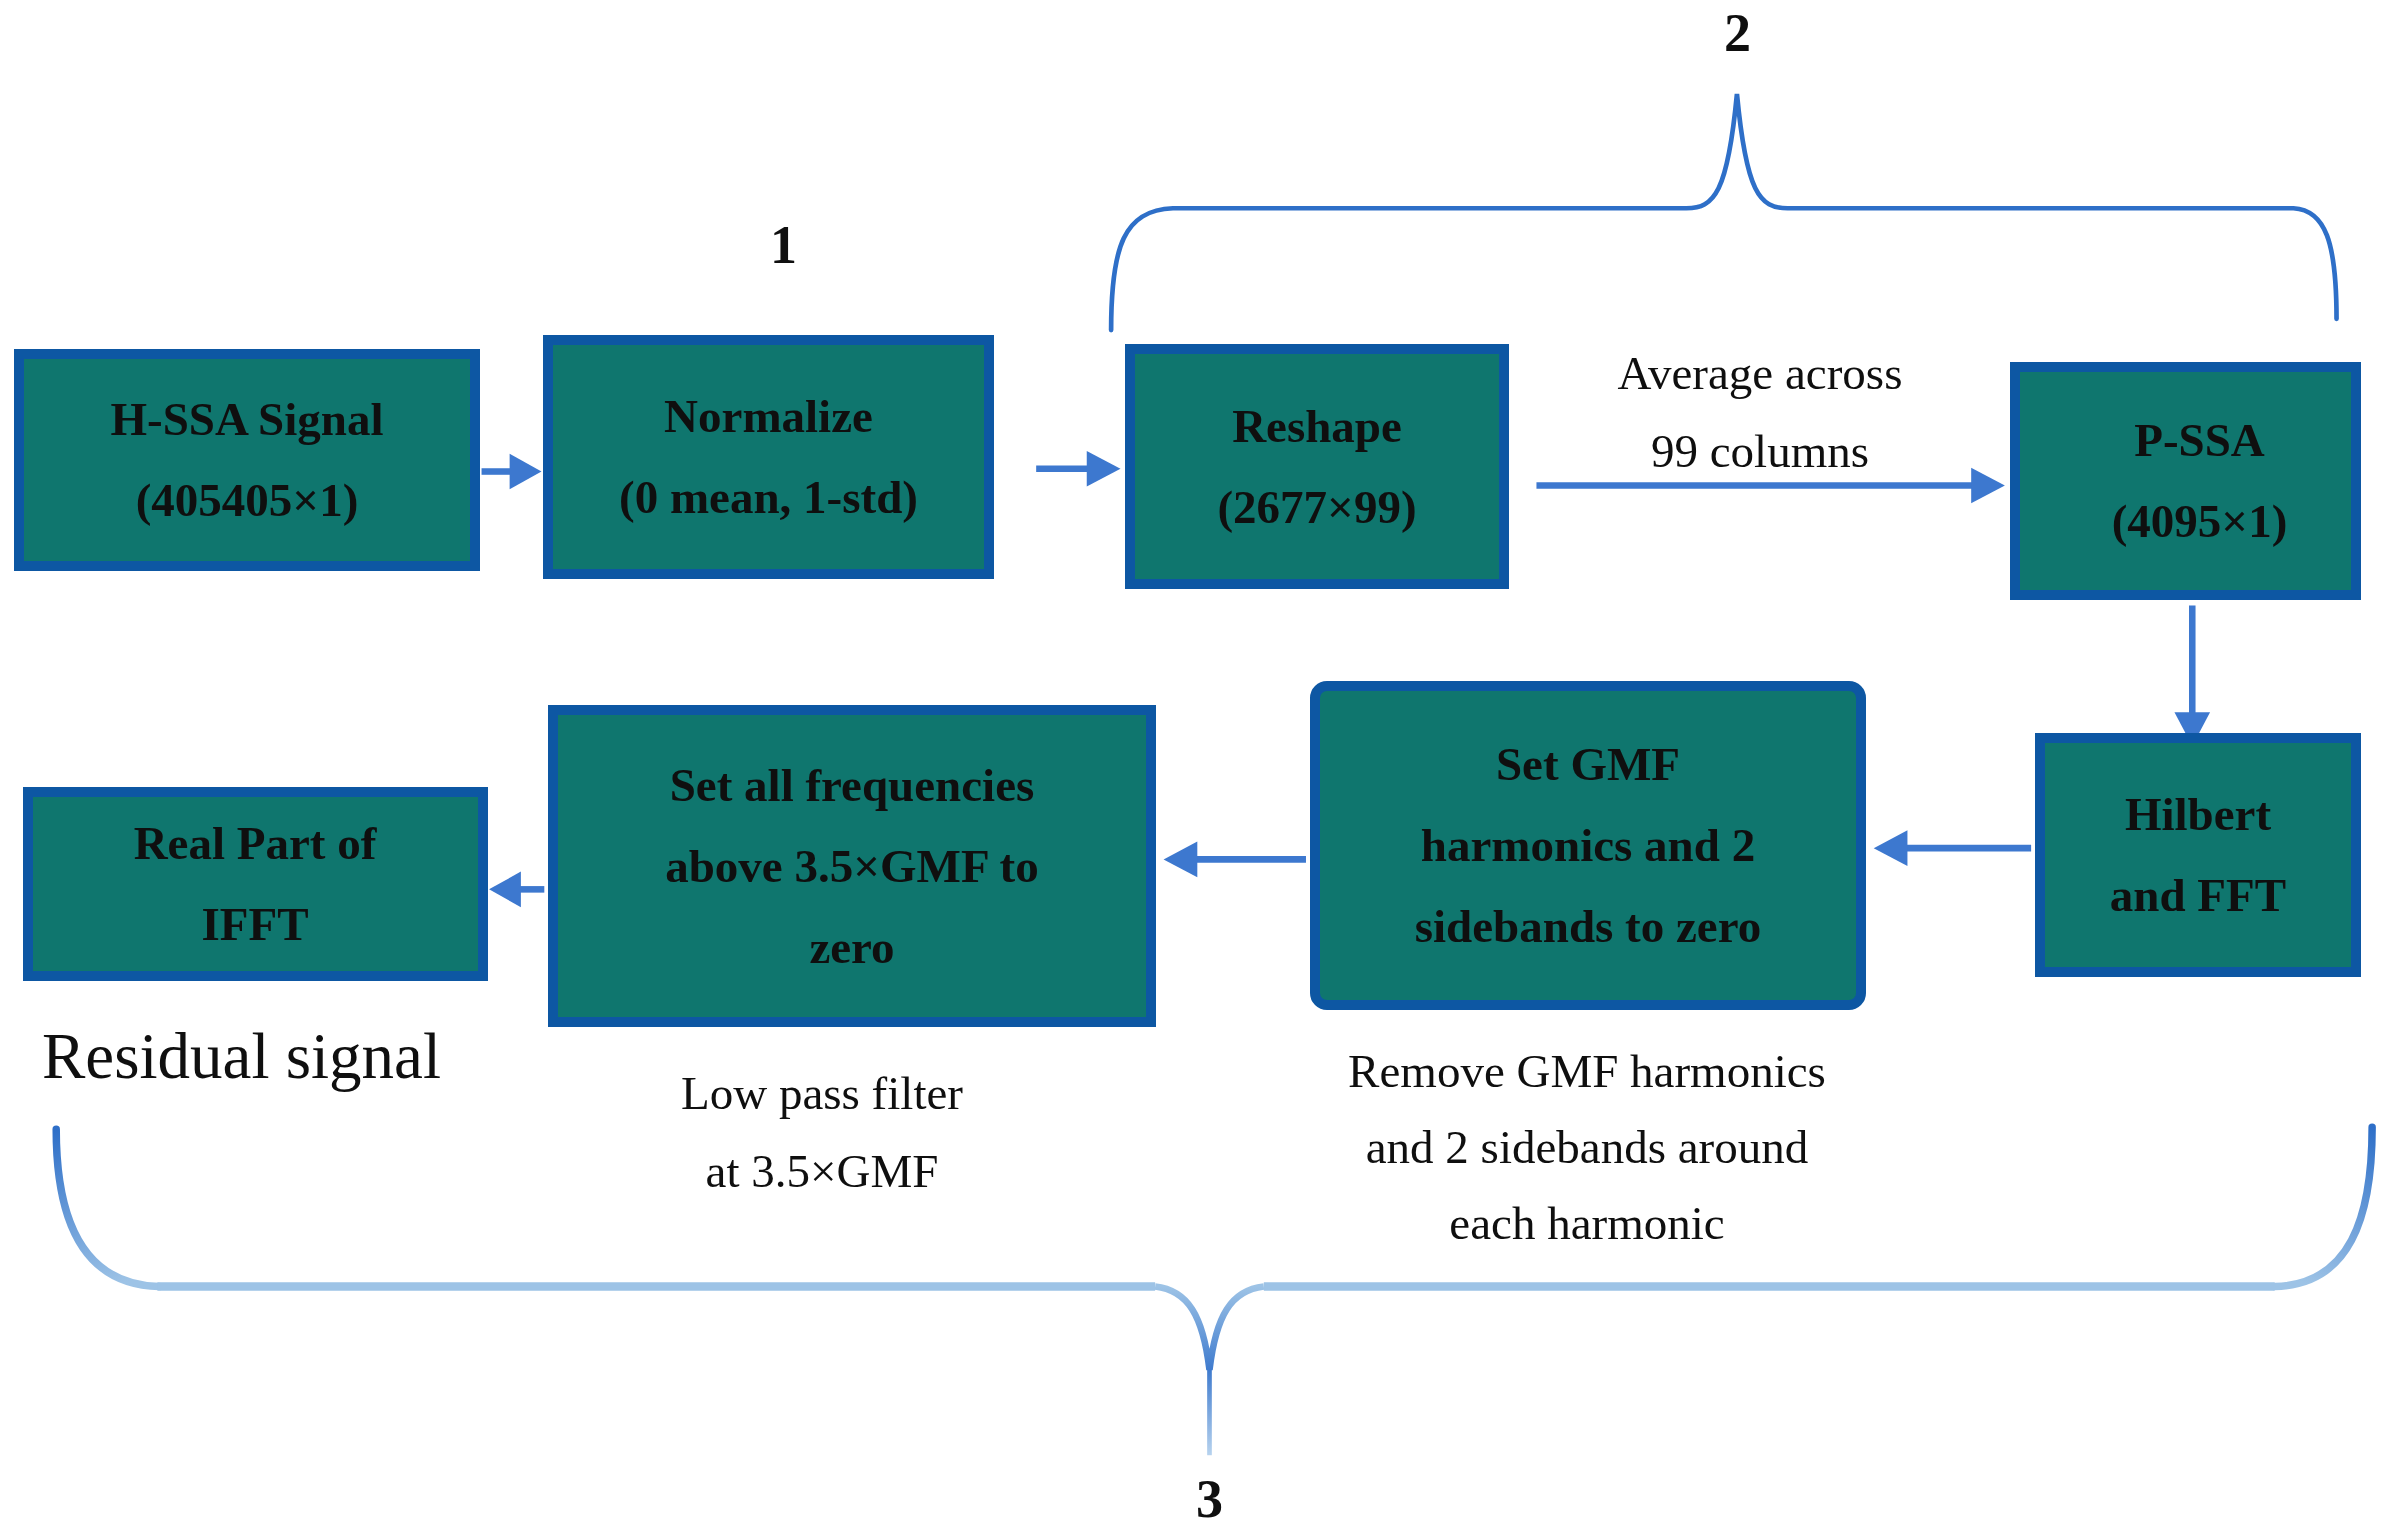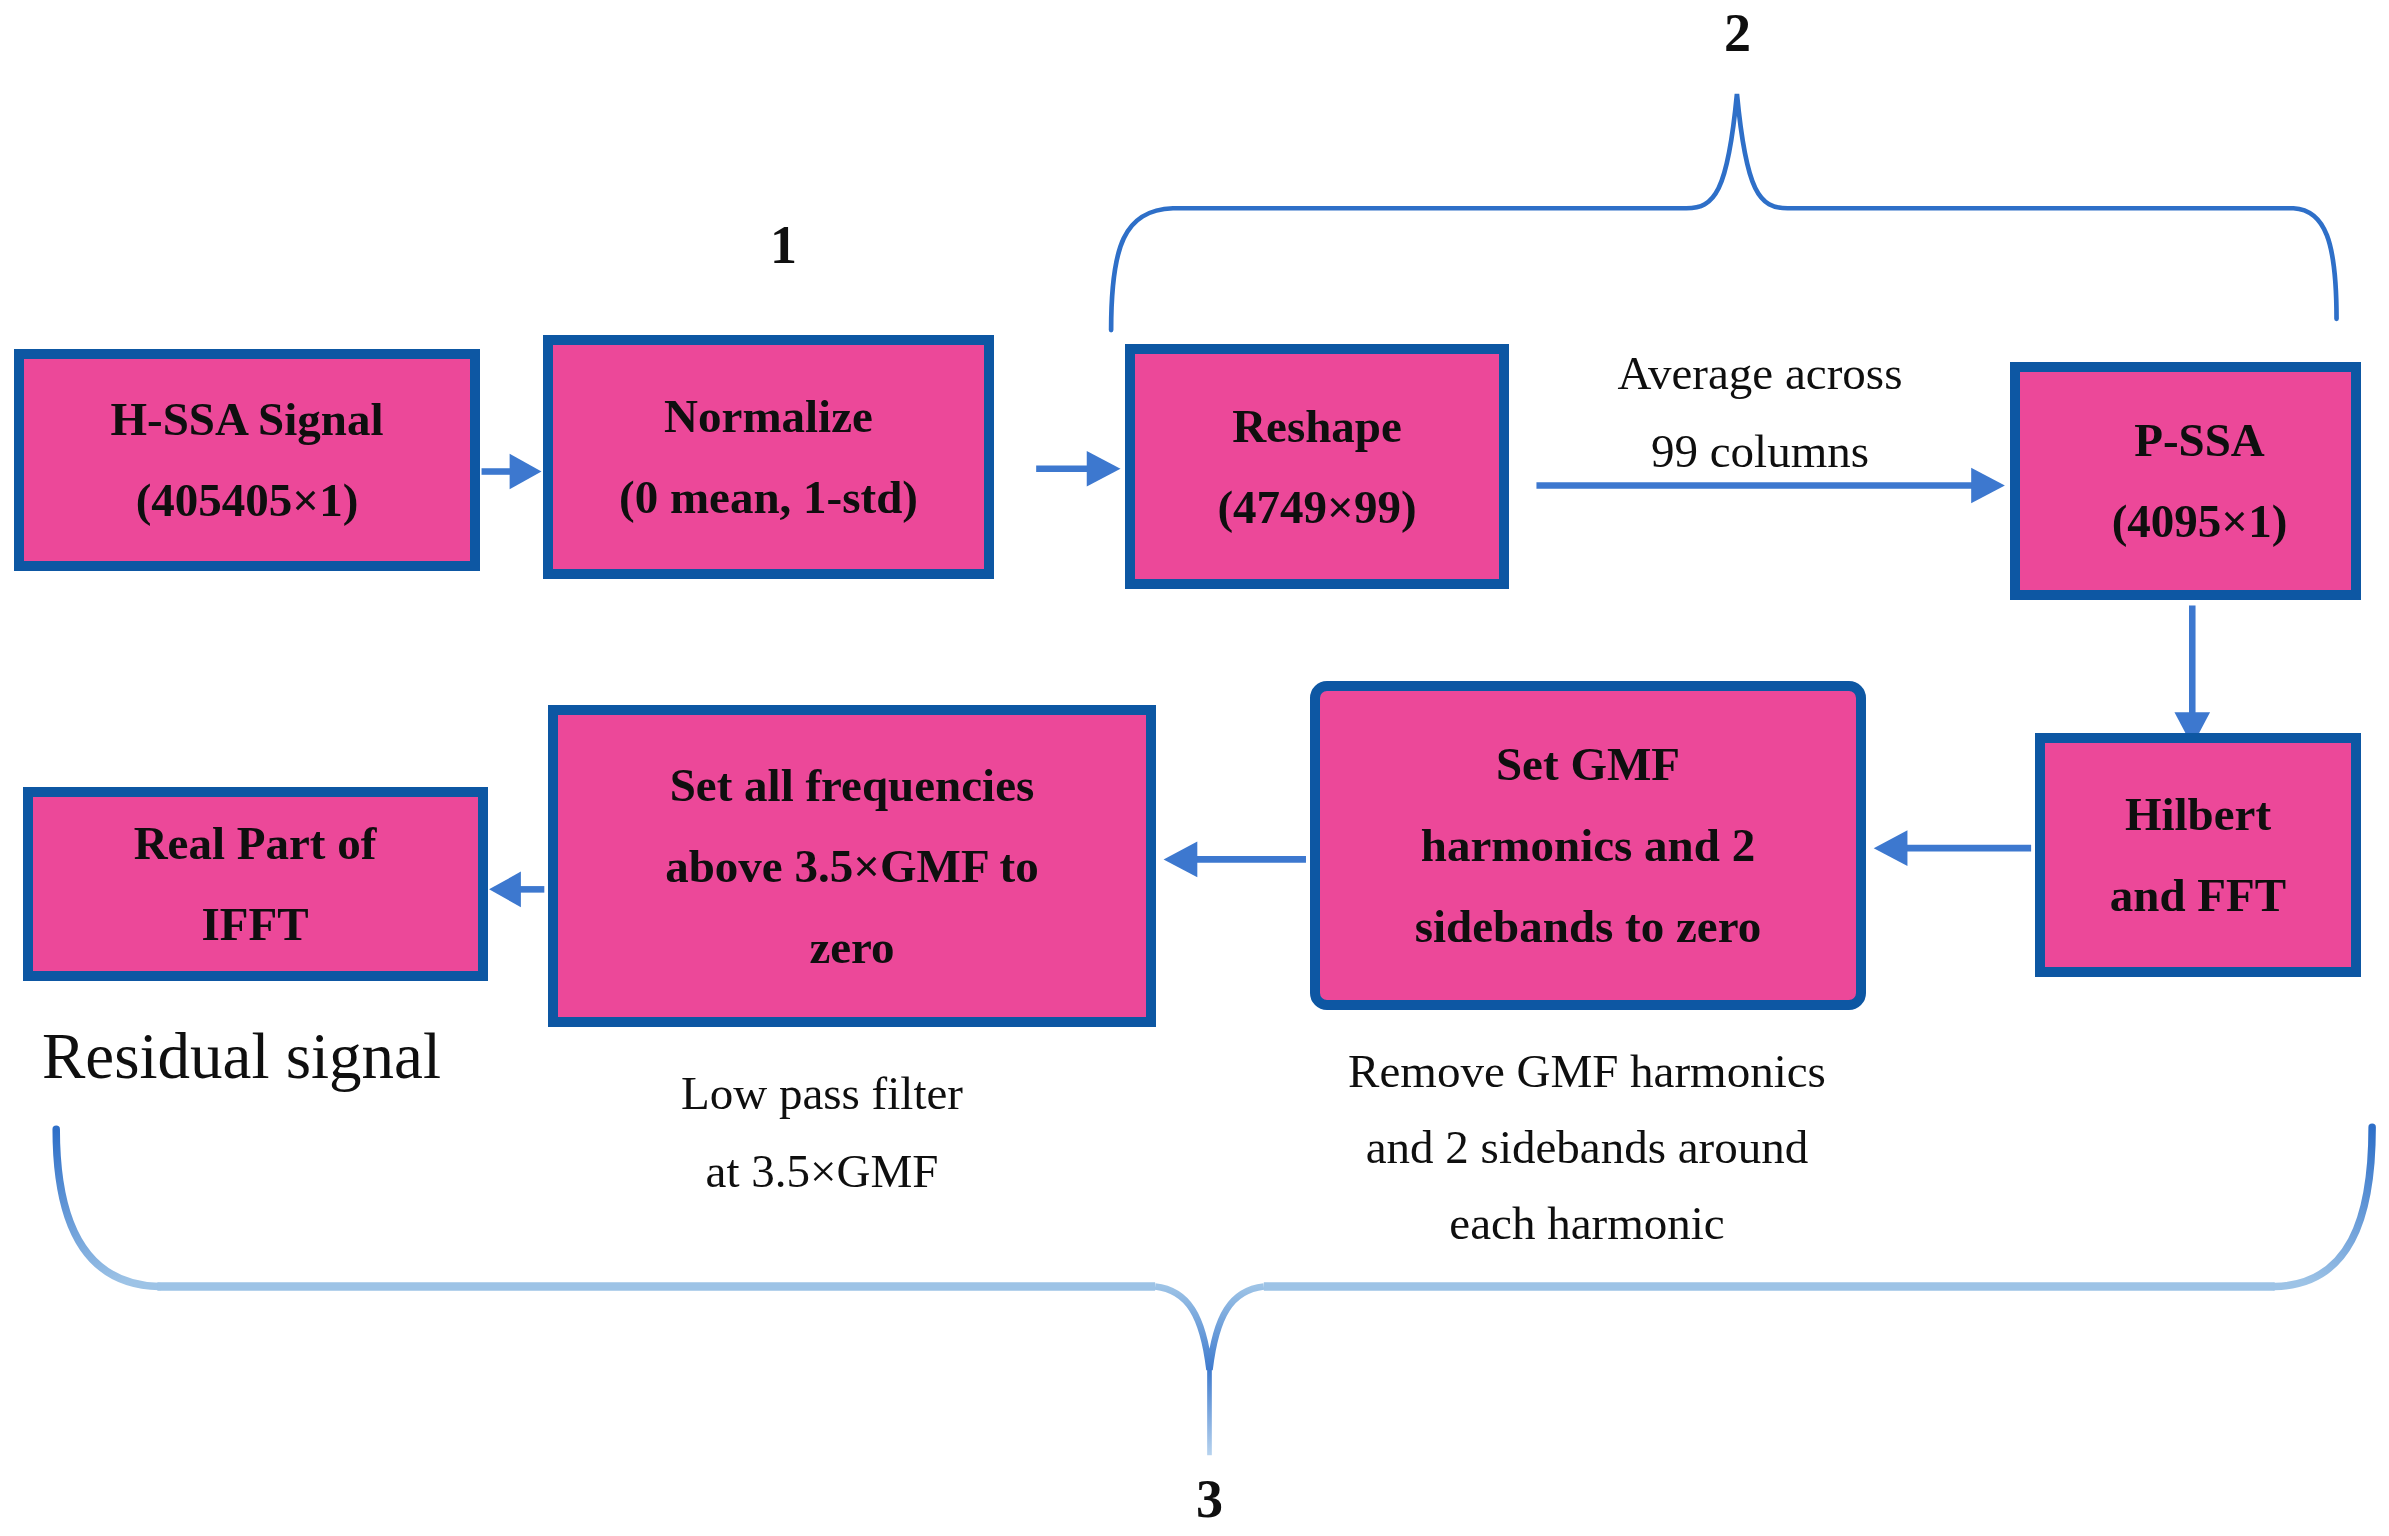--- a/index.html
+++ b/index.html
@@ -9,21 +9,21 @@
     height:1537px;
     background:#ffffff;
     font-family:"Liberation Serif","DejaVu Serif",serif;
     overflow:hidden;
   }
   #connectors{position:absolute;left:0;top:0;width:2389px;height:1537px;pointer-events:none;}
   .box{
     position:absolute;
     box-sizing:border-box;
     border:10.3px solid var(--box-border,#0D57A3);
-    background:#ec4899;
+    background:#0f766e;
     display:flex;
     flex-direction:column;
     align-items:center;
     justify-content:center;
     text-align:center;
     color:var(--text,#0f0f0f);
     font-weight:bold;
     font-size:47px;
     line-height:81px;
   }
@@ -125,21 +125,21 @@
     <span class="ln">(405405×1)</span>
   </div>
 
   <div class="box" style="left:543px;top:335px;width:451px;height:244px;">
     <span class="ln">Normalize</span>
     <span class="ln">(0 mean, 1-std)</span>
   </div>
 
   <div class="box" style="left:1125px;top:344px;width:384px;height:245px;">
     <span class="ln">Reshape</span>
-    <span class="ln">(4749×99)</span>
+    <span class="ln">(2677×99)</span>
   </div>
 
   <div class="box" style="left:2010px;top:362px;width:351px;height:238px;padding-left:28px;">
     <span class="ln">P-SSA</span>
     <span class="ln">(4095×1)</span>
   </div>
 
   <div class="note" style="left:1526px;top:334px;width:468px;">
     <span class="ln" style="display:block">Average across</span>
     <span class="ln" style="display:block">99 columns</span>

